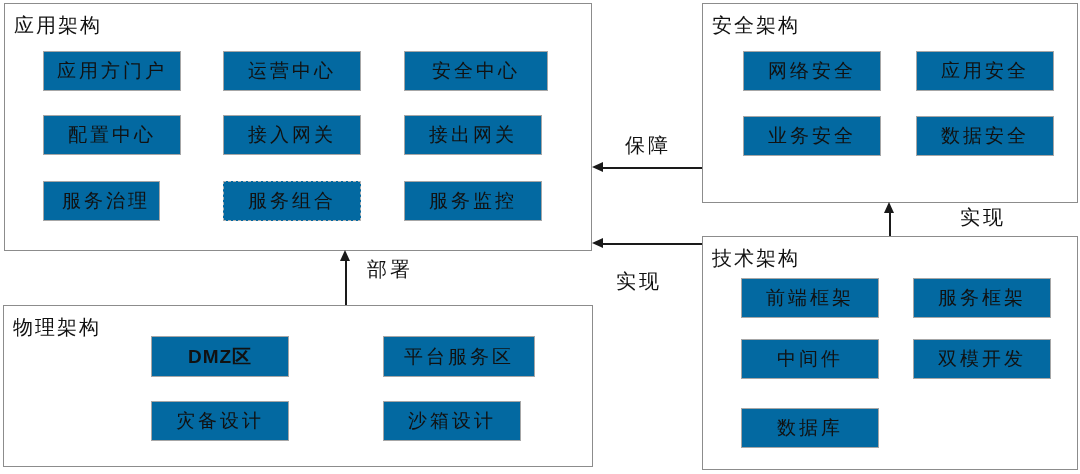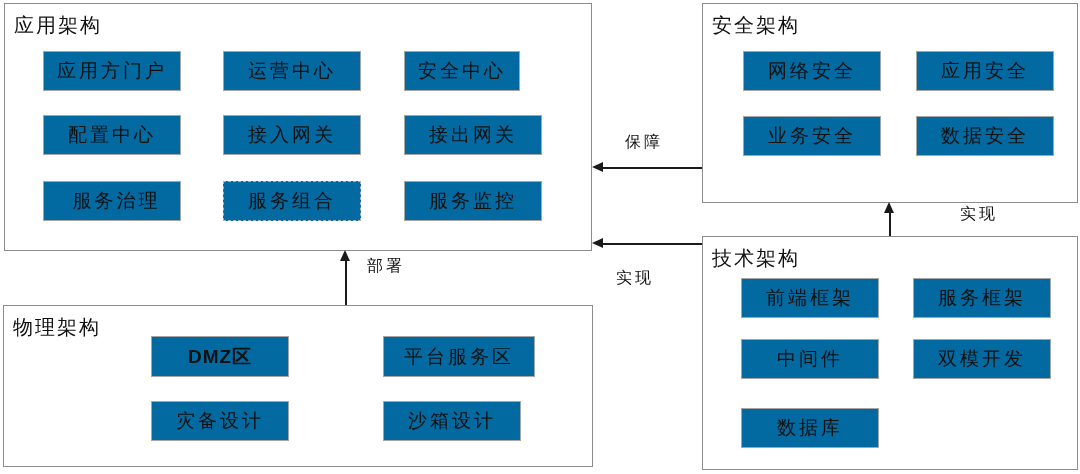--- a/index.html
+++ b/index.html
@@ -70,40 +70,40 @@
   }
   .arrow-head-up {
     position: absolute;
     width: 0; height: 0;
     border-left: 5.5px solid transparent;
     border-right: 5.5px solid transparent;
     border-bottom: 11px solid #1a1a1a;
   }
   .arrow-label {
     position: absolute;
-    font-size: 16px;
+    font-size: 20px;
     letter-spacing: 3px;
     color: #111111;
     white-space: nowrap;
   }
 </style>
 </head>
 <body>
 
 <div class="canvas">
 
   <div class="section" style="left:4px; top:3px; width:588px; height:248px;">
     <div class="section-title">应用架构</div>
     <div class="node" style="left:38px;  top:47px;  width:138px; height:40px;">应用方门户</div>
     <div class="node" style="left:218px; top:47px;  width:138px; height:40px;">运营中心</div>
-    <div class="node" style="left:399px; top:47px;  width:116px; height:40px;">安全中心</div>
+    <div class="node" style="left:399px; top:47px;  width:144px; height:40px;">安全中心</div>
     <div class="node" style="left:38px;  top:111px; width:138px; height:40px;">配置中心</div>
     <div class="node" style="left:218px; top:111px; width:138px; height:40px;">接入网关</div>
     <div class="node" style="left:399px; top:111px; width:138px; height:40px;">接出网关</div>
-    <div class="node" style="left:38px;  top:177px; width:138px; height:40px;padding-left:9px;">服务治理</div>
+    <div class="node" style="left:38px;  top:177px; width:117px; height:40px;padding-left:9px;">服务治理</div>
     <div class="node dashed" style="left:218px; top:177px; width:138px; height:40px;">服务组合</div>
     <div class="node" style="left:399px; top:177px; width:138px; height:40px;">服务监控</div>
   </div>
 
   <div class="section" style="left:702px; top:3px; width:376px; height:200px;padding-left:16px;">
     <div class="section-title">安全架构</div>
     <div class="node" style="left:40px;  top:47px;  width:138px; height:40px;">网络安全</div>
     <div class="node" style="left:213px; top:47px;  width:138px; height:40px;">应用安全</div>
     <div class="node" style="left:40px;  top:112px; width:138px; height:40px;">业务安全</div>
     <div class="node" style="left:213px; top:112px; width:138px; height:40px;">数据安全</div>

